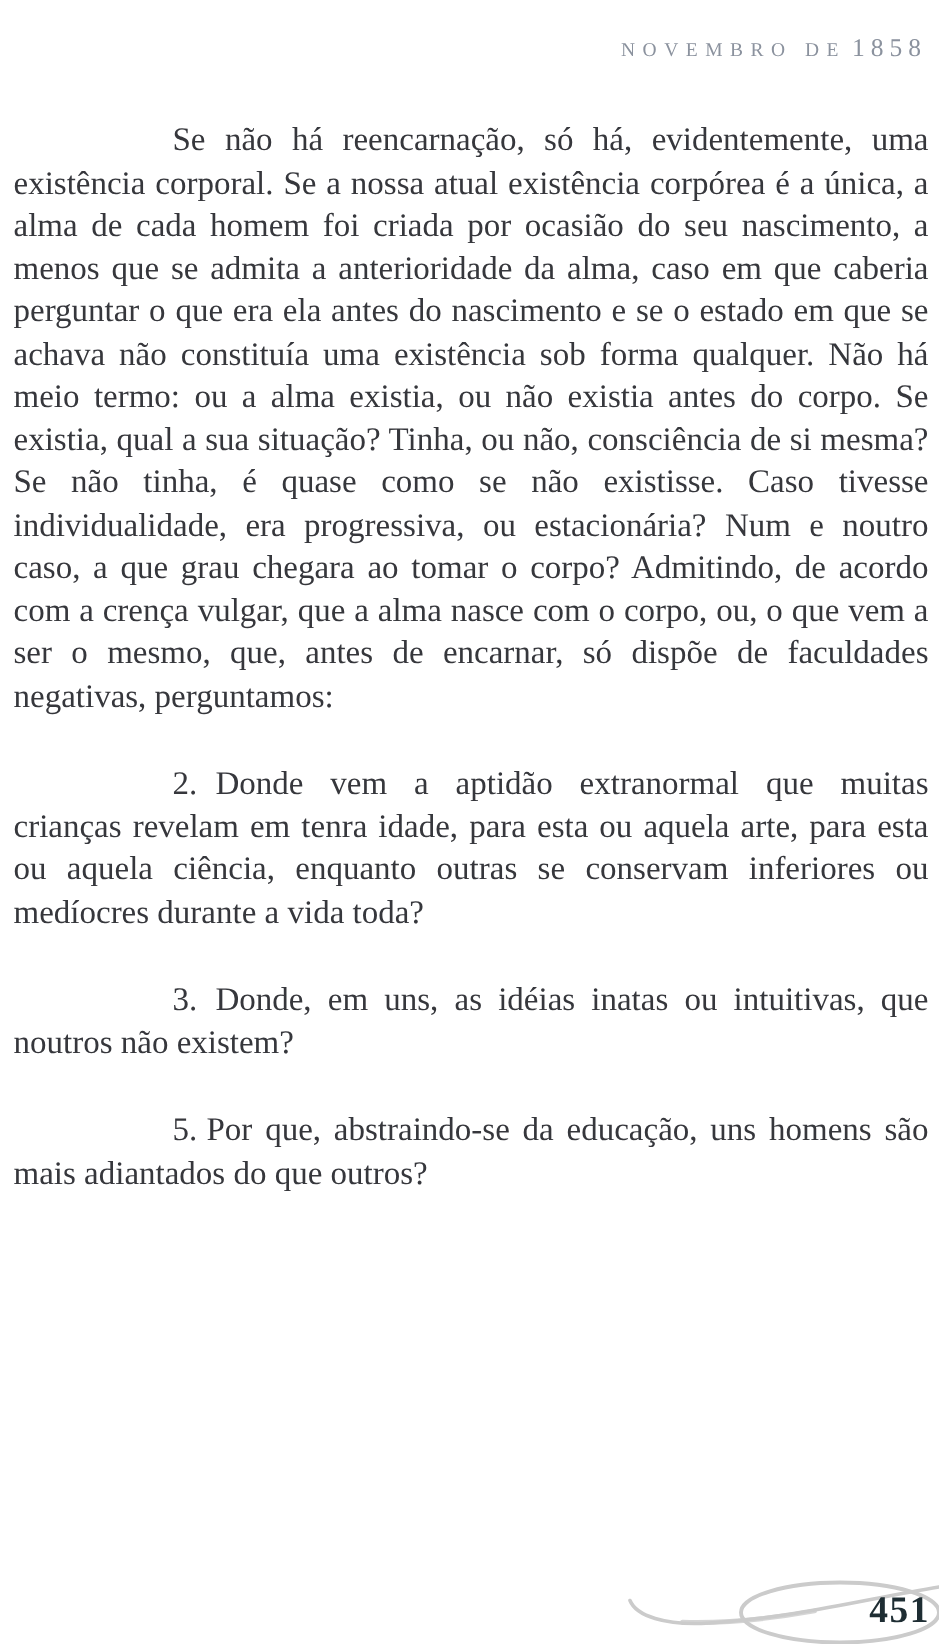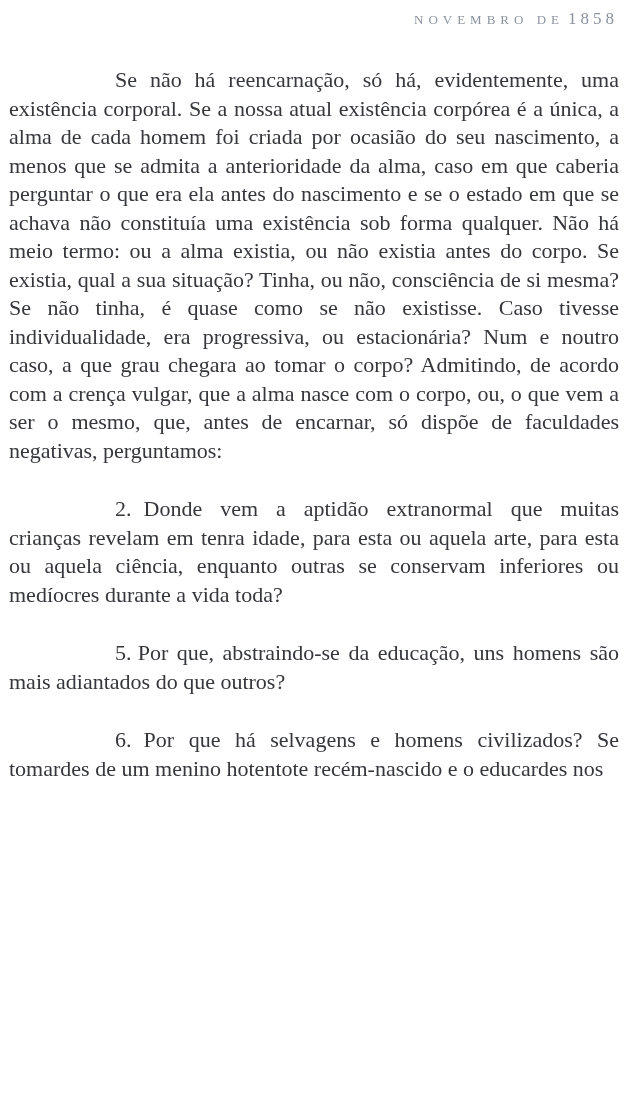--- a/index.html
+++ b/index.html
@@ -15,21 +15,21 @@
     position:relative;
     width:626px;
     height:1096px;
     margin:0 auto;
     background:var(--background);
     overflow:hidden;
     font-family:"Liberation Serif","DejaVu Serif",serif;
   }
   
   .running-head{
-    padding:9px 8px 0 0;
+    padding:22px 8px 0 0;
     text-align:right;
     color:var(--header-text);
     font-family:"Liberation Serif",serif;
     white-space:nowrap;
   }
   .running-head .month{
     font-size:13px;
     letter-spacing:5px;
     font-variant:normal;
   }
@@ -84,21 +84,29 @@
   <div class="running-head">
     <span class="month">NOVEMBRO DE</span><span class="year">1858</span>
   </div>
 
   <div class="text-column">
     <p>Se não há reencarnação, só há, evidentemente, uma existência corporal. Se a nossa atual existência corpórea é a única, a alma de cada homem foi criada por ocasião do seu nascimento, a menos que se admita a anterioridade da alma, caso em que caberia perguntar o que era ela antes do nascimento e se o estado em que se achava não constituía uma existência sob forma qualquer. Não há meio termo: ou a alma existia, ou não existia antes do corpo. Se existia, qual a sua situação? Tinha, ou não, consciência de si mesma? Se não tinha, é quase como se não existisse. Caso tivesse individualidade, era progressiva, ou estacionária? Num e noutro caso, a que grau chegara ao tomar o corpo? Admitindo, de acordo com a crença vulgar, que a alma nasce com o corpo, ou, o que vem a ser o mesmo, que, antes de encarnar, só dispõe de faculdades negativas, perguntamos:</p>
 
 
     <p class="question"><span class="q-number">2.</span><span>Donde vem a aptidão extranormal que muitas crianças revelam em tenra idade, para esta ou aquela arte, para esta ou aquela ciência, enquanto outras se conservam inferiores ou medíocres durante a vida toda?</span></p>
 
+    <p class="question"><span class="q-number">3.</span><span>Donde, em uns, as idéias inatas ou intuitivas, que noutros não existem?</span></p>
 
 
     <p class="question tight-gap"><span class="q-number">5.</span><span>Por que, abstraindo-se da educação, uns homens são mais adiantados do que outros?</span></p>
 
-    <p class="question"><span class="q-number">6.</span><span>Por que há selvagens e homens civilizados? Se tomardes de um menino hotentote recém-nascido e o educardes nos</span></p>
   </div>
 
+  <div class="page-footer">
+    <svg class="swoosh" viewBox="0 0 211 46" fill="none" xmlns="http://www.w3.org/2000/svg" aria-hidden="true">
+      <ellipse cx="145" cy="25" rx="66" ry="20" stroke="var(--swoosh)" stroke-width="2.6"></ellipse>
+      <path d="M 5 17 C 9 27, 28 34, 58 32 C 118 28, 162 16, 211 8" stroke="var(--swoosh)" stroke-width="2.4" stroke-linecap="round"></path>
+      <path d="M 40 31.5 C 70 32.5, 100 29, 128 24" stroke="var(--swoosh)" stroke-width="3.2" stroke-linecap="round" opacity="0.8"></path>
+    </svg>
+    <span class="page-number">451</span>
+  </div>
 
 </div>
 
 </body></html>

